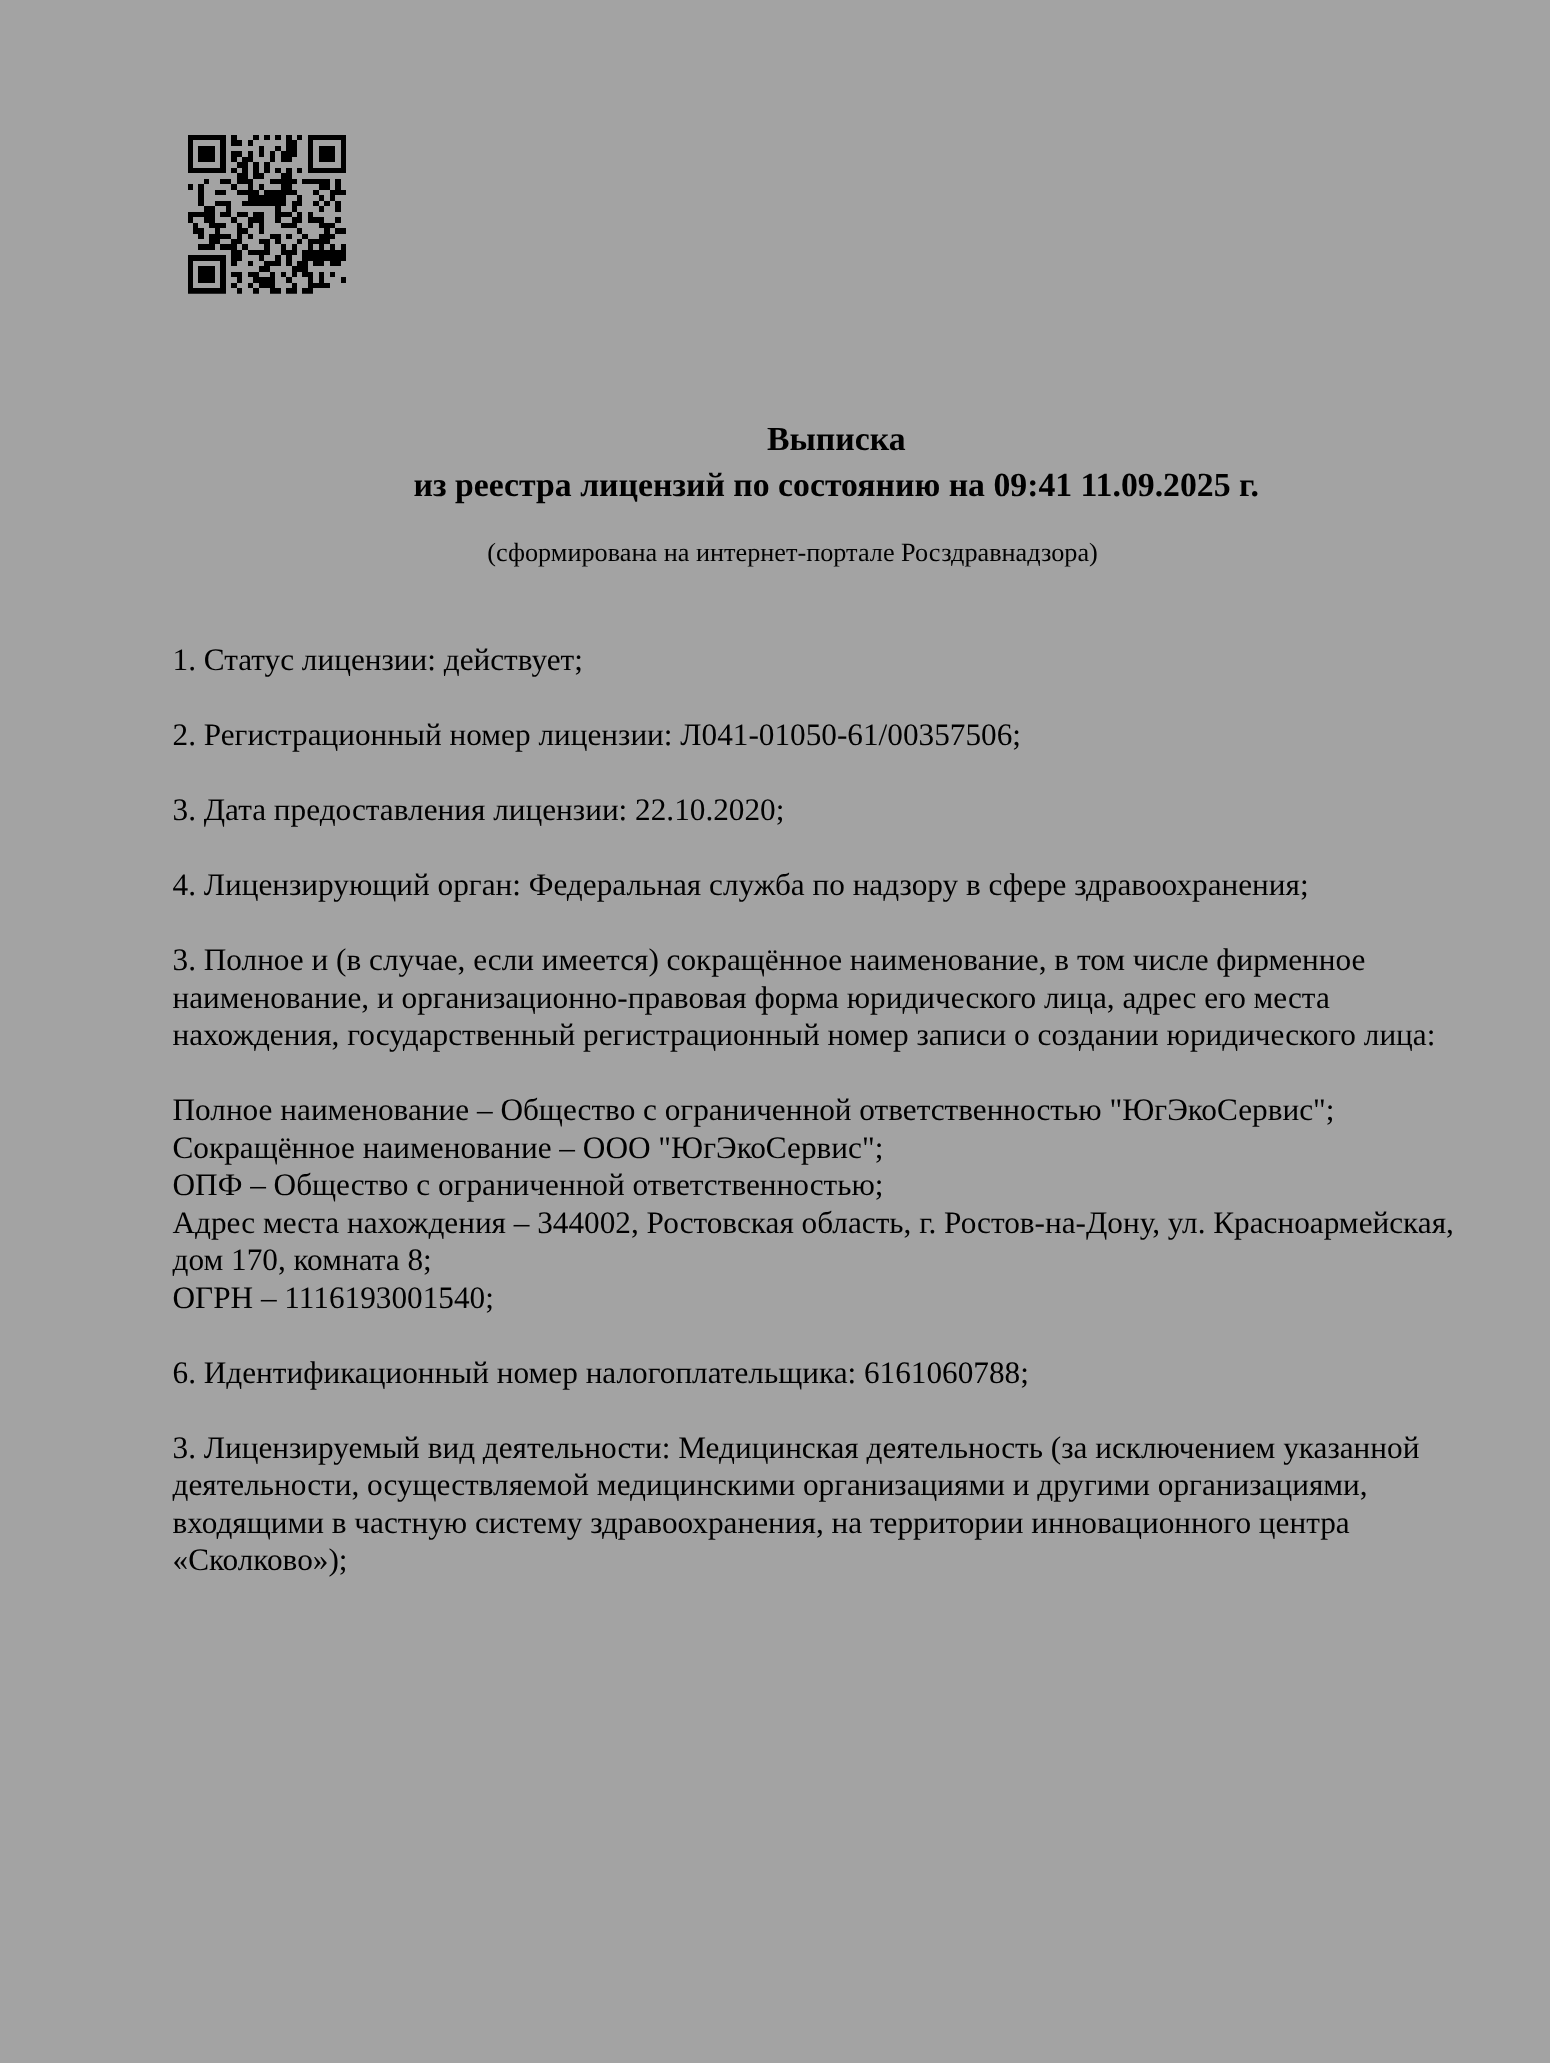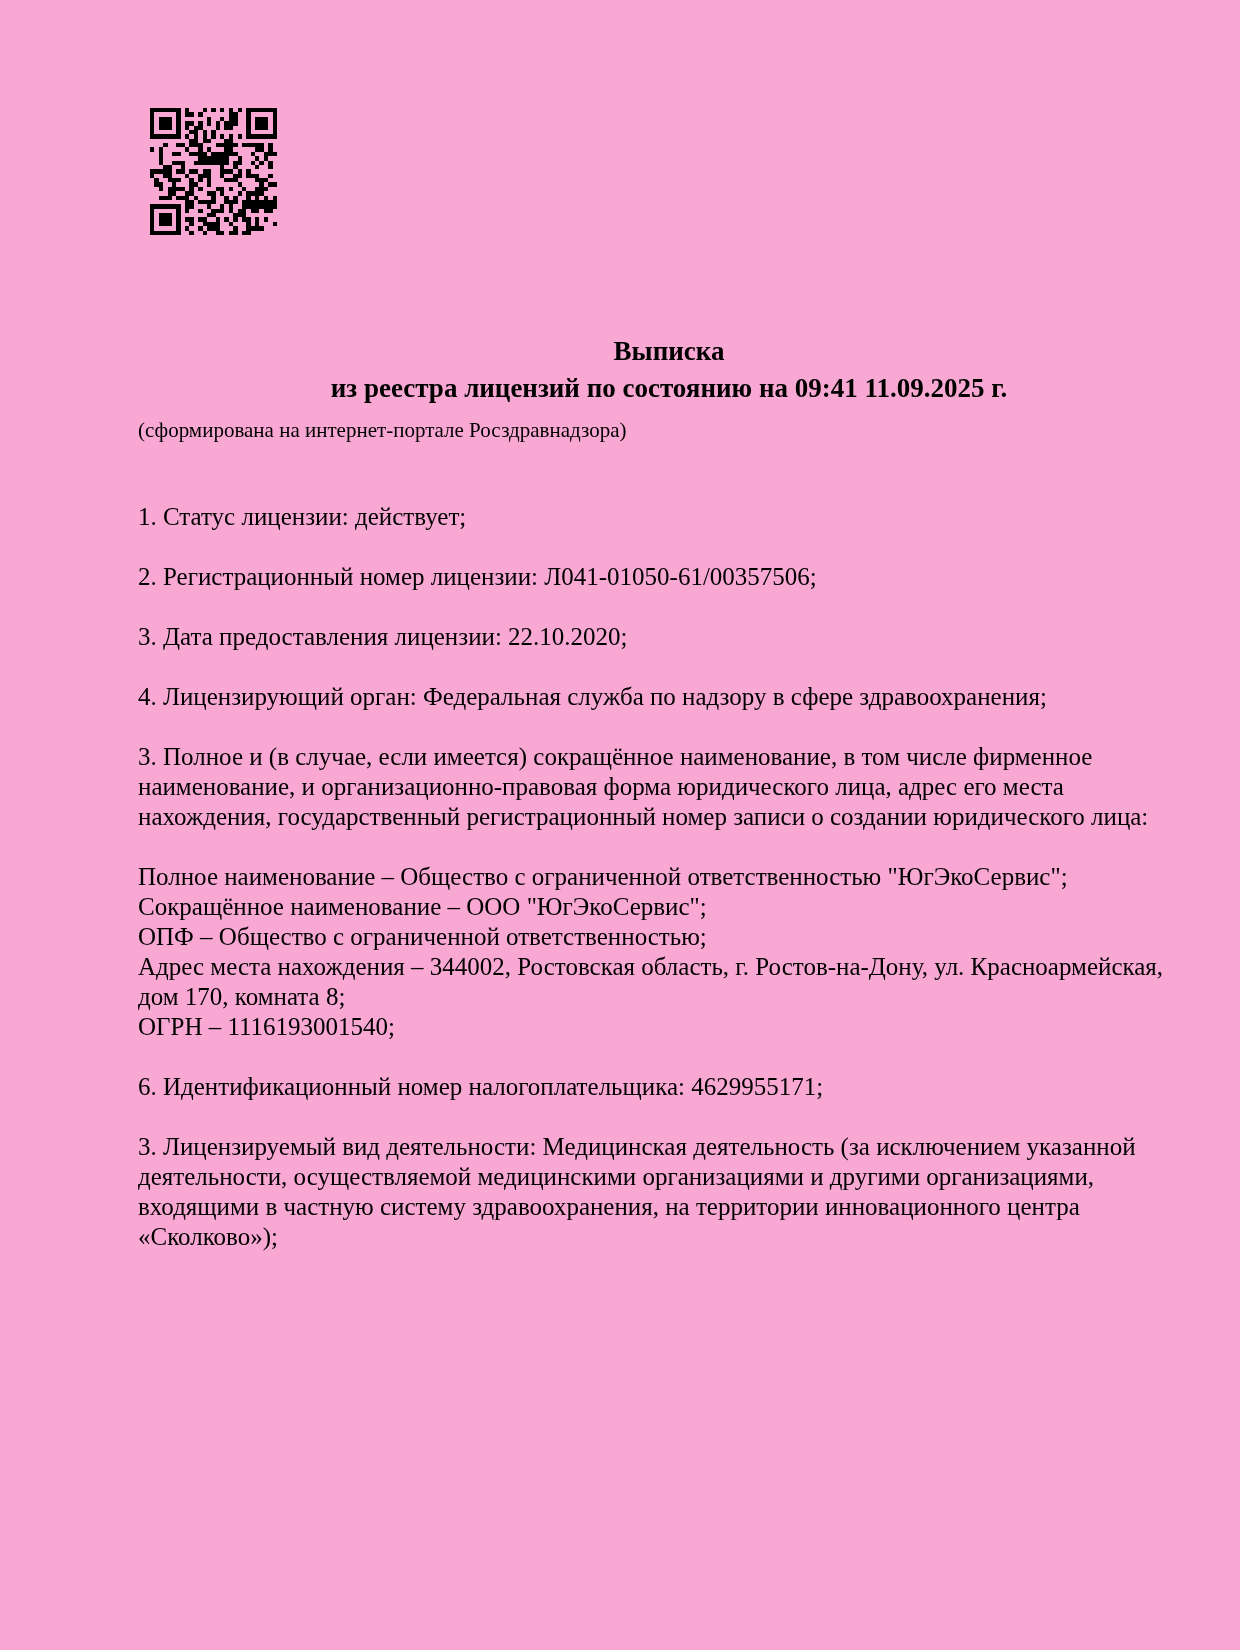--- a/index.html
+++ b/index.html
@@ -5,21 +5,21 @@
   html, body {
     margin: 0;
     padding: 0;
     background: #ffffff;
   }
   .page {
     position: relative;
     width: 1240px;
     height: 1650px;
     margin: 0 auto;
-    background: #f9a8d4;
+    background: #a3a3a3;
     color: #000000;
     font-family: "Liberation Serif", "DejaVu Serif", serif;
     box-sizing: border-box;
     padding: 108px 40px 0 138px;
     overflow: hidden;
   }
   .qr-wrap {
     width: 127px;
     height: 127px;
     margin-left: 12px;
@@ -30,23 +30,23 @@
     height: 127px;
   }
   .doc-title {
     margin: 98px 0 0 0;
     text-align: center;
     font-weight: bold;
     font-size: 27px;
     line-height: 37px;
   }
   .doc-subtitle {
-    margin-top: 10px;
+    margin-top: 22px;
     padding-right: 70px;
-    text-align: left;
+    text-align: center;
     font-size: 21px;
     line-height: 26px;
   }
   .doc-body {
     margin-top: 59px;
     font-size: 25px;
     line-height: 30px;
   }
   .doc-body p {
     margin: 0 0 30px 0;
@@ -479,20 +479,20 @@
     <p>4. Лицензирующий орган: Федеральная служба по надзору в сфере здравоохранения;</p>
     <p>3. Полное и (в случае, если имеется) сокращённое наименование, в том числе фирменное
 наименование, и организационно-правовая форма юридического лица, адрес его места
 нахождения, государственный регистрационный номер записи о создании юридического лица:</p>
     <p>Полное наименование – Общество с ограниченной ответственностью "ЮгЭкоСервис";
 Сокращённое наименование – ООО "ЮгЭкоСервис";
 ОПФ – Общество с ограниченной ответственностью;
 Адрес места нахождения – 344002, Ростовская область, г. Ростов-на-Дону, ул. Красноармейская,
 дом 170, комната 8;
 ОГРН – 1116193001540;</p>
-    <p>6. Идентификационный номер налогоплательщика: 4629955171;</p>
+    <p>6. Идентификационный номер налогоплательщика: 6161060788;</p>
     <p>3. Лицензируемый вид деятельности: Медицинская деятельность (за исключением указанной
 деятельности, осуществляемой медицинскими организациями и другими организациями,
 входящими в частную систему здравоохранения, на территории инновационного центра
 «Сколково»);</p>
   </div>
 
 </div>
 
 </body></html>

